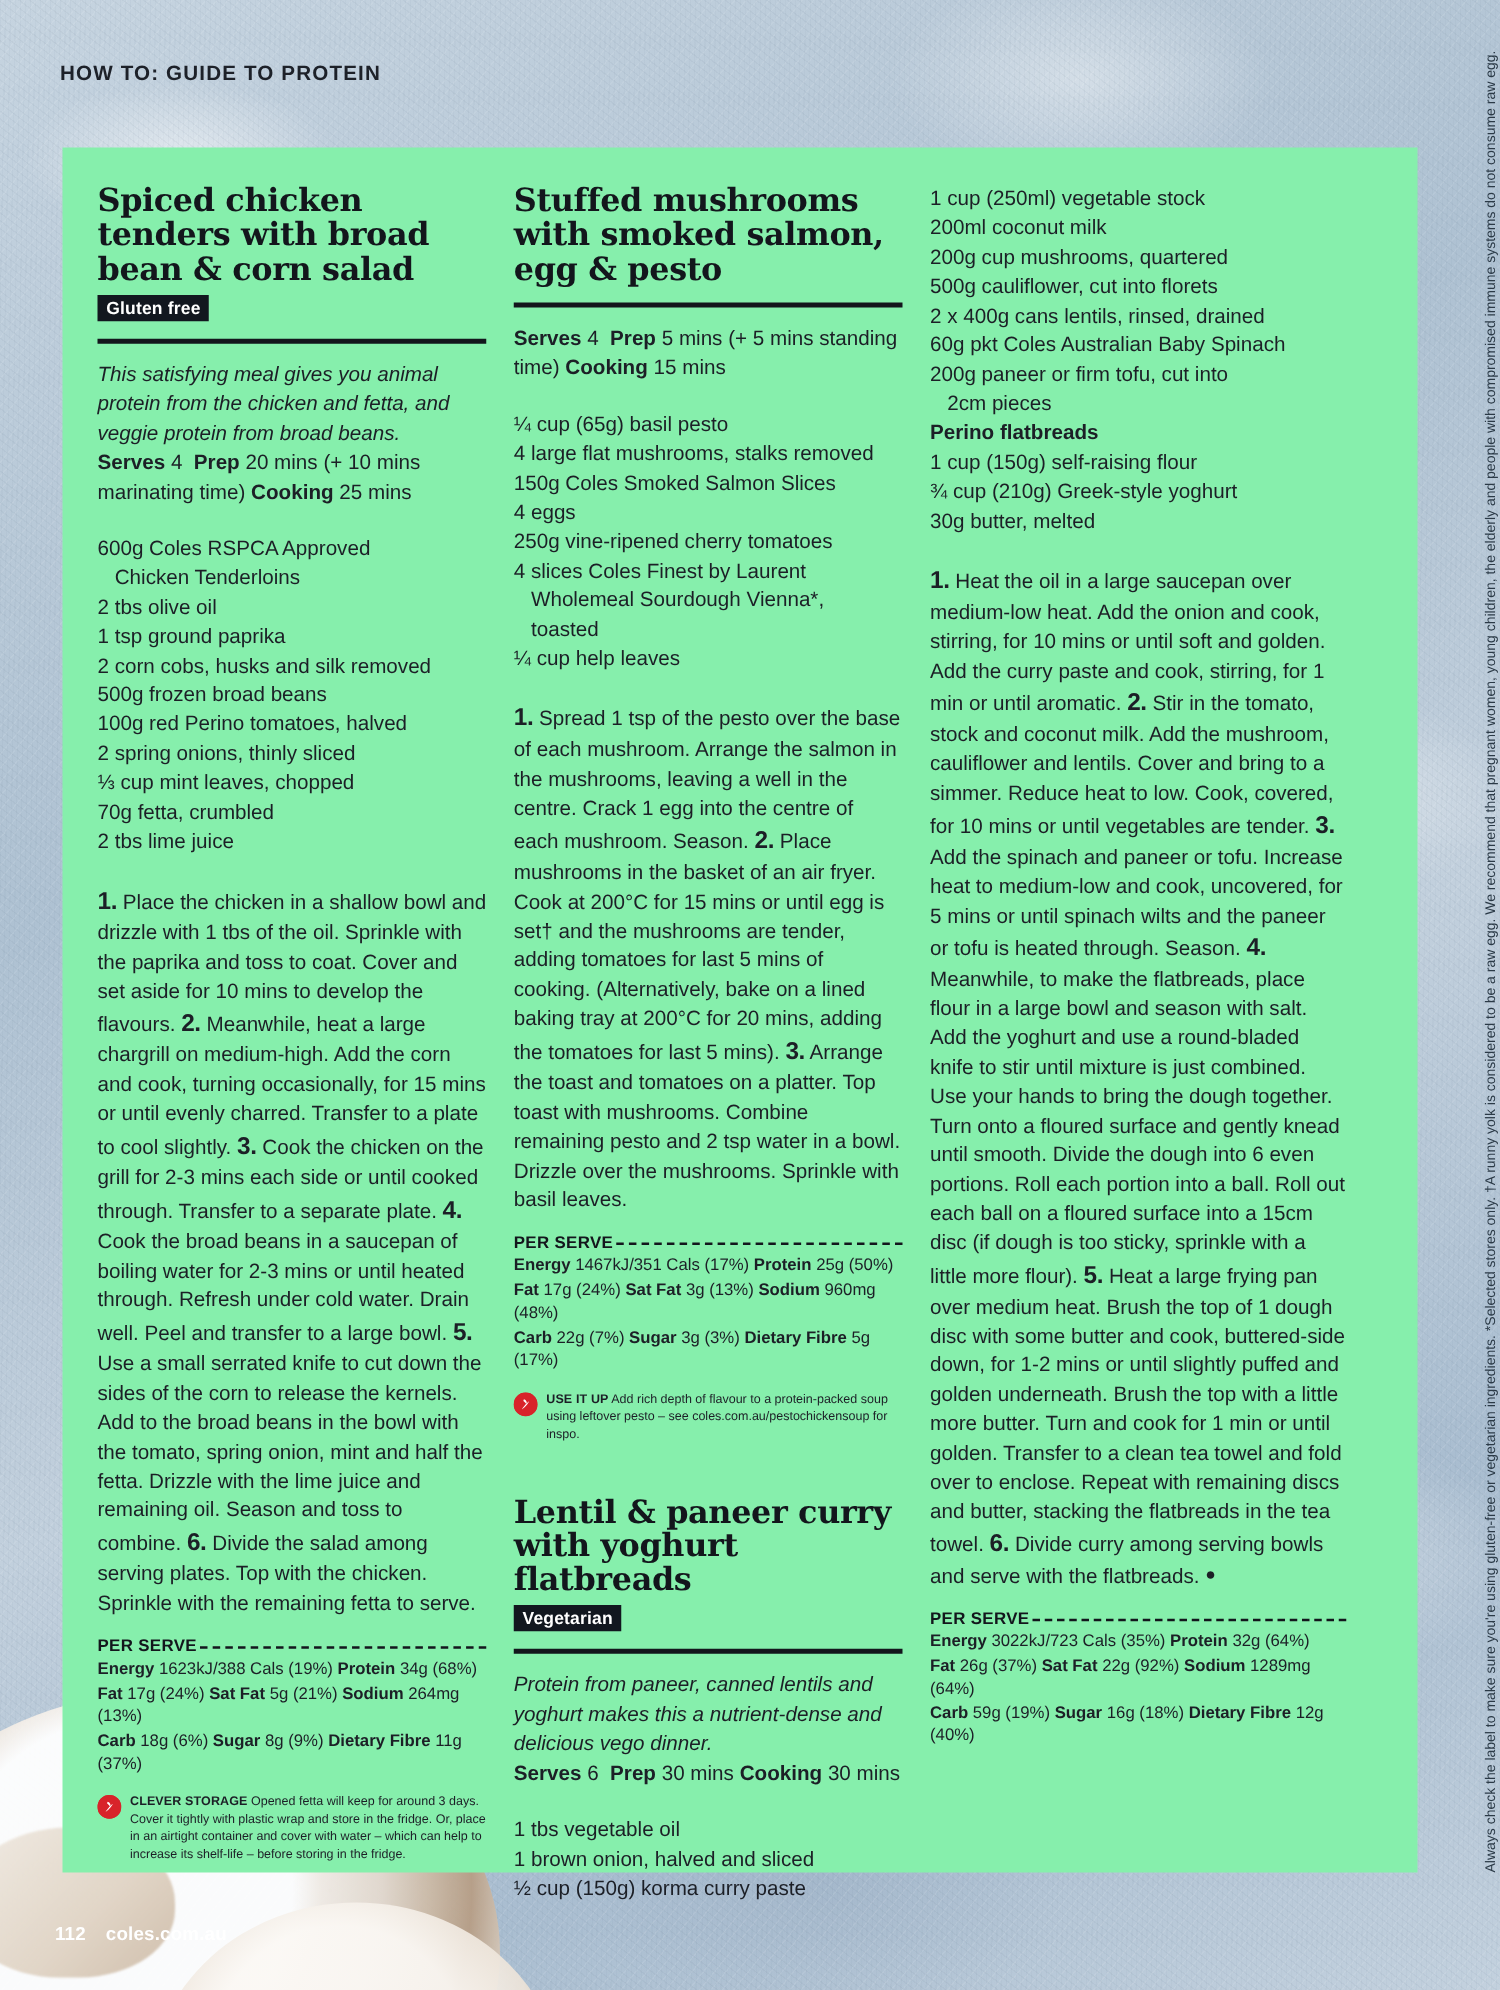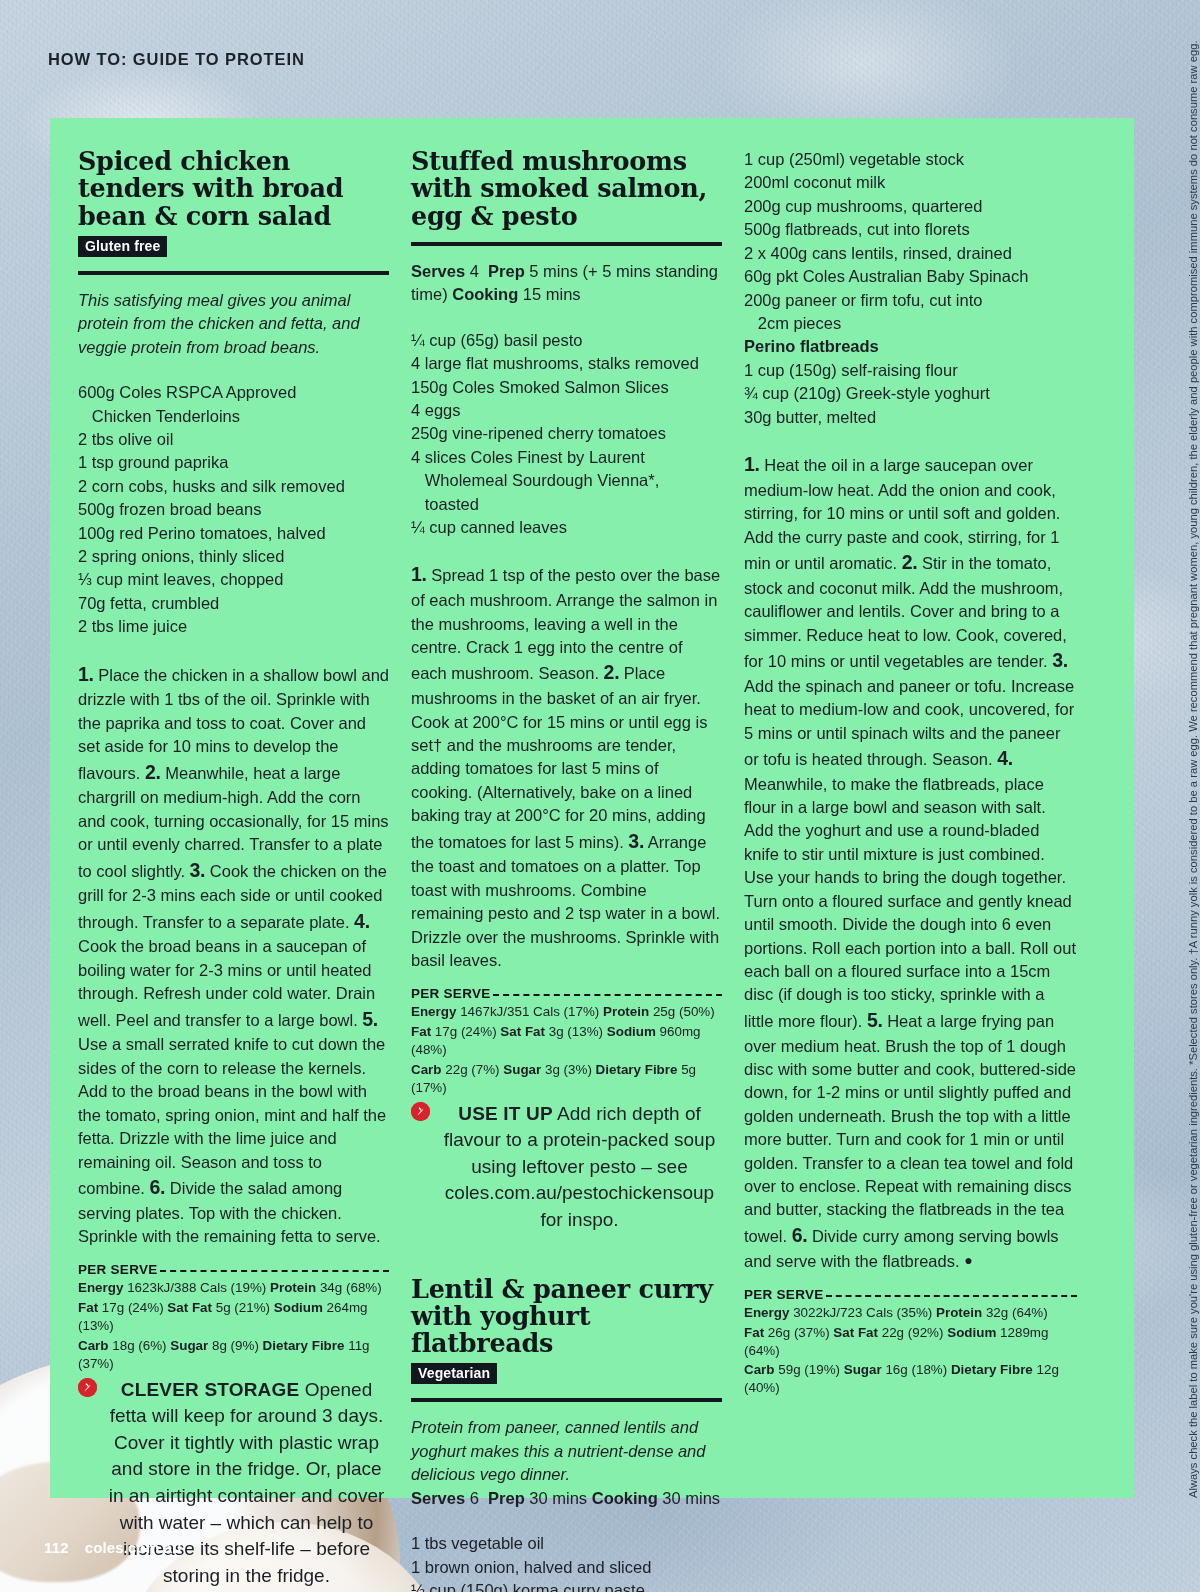--- a/index.html
+++ b/index.html
@@ -205,27 +205,26 @@
   .nutr {
     font-size: 13.4px;
     line-height: 1.33;
     color: #1c1f26;
     margin-top: 2px;
   }
   .nutr b { font-weight: 800; }
 
   
   .tip {
-    margin-top: 4px;
-    font-size: 19px;
+    margin-top: 16px;
+    font-size: 10px;
     line-height: 1.40;
     color: #1c1f26;
     position: relative;
     padding-left: 26px;
-    text-align: center;
   }
   .tip-icon {
     position: absolute;
     left: 0; top: 1px;
     width: 19px; height: 19px;
     border-radius: 50%;
     background: #d8232a;
     display: inline-block;
   }
   .tip-icon svg { display: block; }
@@ -272,20 +271,21 @@
 
 <div class="kicker">HOW TO: GUIDE TO PROTEIN</div>
 
 <div class="panel">
   <div class="cols">
     <div class="col" id="col1">
         <div class="recipe-title">Spiced chicken tenders with broad bean &amp; corn salad</div>
         <div><span class="tag">Gluten free</span></div>
         <div class="rule-tight"></div>
         <div class="intro">This satisfying meal gives you animal protein from the chicken and fetta, and veggie protein from broad beans.</div>
+        <div class="serves"><b>Serves</b> 4 &nbsp;<b>Prep</b> 20 mins (+ 10 mins marinating time) <b>Cooking</b> 25 mins</div>
         <div class="ingredients">
           <div class="ing">600g Coles RSPCA Approved
    Chicken Tenderloins</div>
           <div class="ing">2 tbs olive oil</div>
           <div class="ing">1 tsp ground paprika</div>
           <div class="ing">2 corn cobs, husks and silk removed</div>
           <div class="ing">500g frozen broad beans</div>
           <div class="ing">100g red Perino tomatoes, halved</div>
           <div class="ing">2 spring onions, thinly sliced</div>
           <div class="ing">⅓ cup mint leaves, chopped</div>
@@ -316,21 +316,21 @@
         <div class="serves"><b>Serves</b> 4 &nbsp;<b>Prep</b> 5 mins (+ 5 mins standing time) <b>Cooking</b> 15 mins</div>
         <div class="ingredients">
           <div class="ing">¼ cup (65g) basil pesto</div>
           <div class="ing">4 large flat mushrooms, stalks removed</div>
           <div class="ing">150g Coles Smoked Salmon Slices</div>
           <div class="ing">4 eggs</div>
           <div class="ing">250g vine-ripened cherry tomatoes</div>
           <div class="ing">4 slices Coles Finest by Laurent
    Wholemeal Sourdough Vienna*,
    toasted</div>
-          <div class="ing">¼ cup canned leaves</div>
+          <div class="ing">¼ cup help leaves</div>
         </div>
         <div class="method"><span class="stepnum">1.</span> Spread 1 tsp of the pesto over the base of each mushroom. Arrange the salmon in the mushrooms, leaving a well in the centre. Crack 1 egg into the centre of each mushroom. Season. <span class="stepnum">2.</span> Place mushrooms in the basket of an air fryer. Cook at 200°C for 15 mins or until egg is set† and the mushrooms are tender, adding tomatoes for last 5 mins of cooking. (Alternatively, bake on a lined baking tray at 200°C for 20 mins, adding the tomatoes for last 5 mins). <span class="stepnum">3.</span> Arrange the toast and tomatoes on a platter. Top toast with mushrooms. Combine remaining pesto and 2 tsp water in a bowl. Drizzle over the mushrooms. Sprinkle with basil leaves. </div>
         <div class="perserve">
           <div class="perserve-head">
             <span>PER SERVE</span>
             <span class="dashes"></span>
           </div>
           <div class="nutr"><b>Energy</b> 1467kJ/351 Cals (17%) <b>Protein</b> 25g (50%)</div>
           <div class="nutr"><b>Fat</b> 17g (24%) <b>Sat Fat</b> 3g (13%) <b>Sodium</b> 960mg (48%)</div>
           <div class="nutr"><b>Carb</b> 22g (7%) <b>Sugar</b> 3g (3%) <b>Dietary Fibre</b> 5g (17%)</div>
@@ -352,21 +352,21 @@
           <div class="ing">1 tbs vegetable oil</div>
           <div class="ing">1 brown onion, halved and sliced</div>
           <div class="ing">½ cup (150g) korma curry paste</div>
         </div>
       </div>
     <div class="col" id="col3">
         <div class="ingredients" style="margin-top: 0px;">
           <div class="ing">1 cup (250ml) vegetable stock</div>
           <div class="ing">200ml coconut milk</div>
           <div class="ing">200g cup mushrooms, quartered</div>
-          <div class="ing">500g flatbreads, cut into florets</div>
+          <div class="ing">500g cauliflower, cut into florets</div>
           <div class="ing">2 x 400g cans lentils, rinsed, drained</div>
           <div class="ing">60g pkt Coles Australian Baby Spinach</div>
           <div class="ing">200g paneer or firm tofu, cut into
    2cm pieces</div>
           <div class="ing sub">Perino flatbreads</div>
           <div class="ing">1 cup (150g) self-raising flour</div>
           <div class="ing">¾ cup (210g) Greek-style yoghurt</div>
           <div class="ing">30g butter, melted</div>
         </div>
         <div class="method"><span class="stepnum">1.</span> Heat the oil in a large saucepan over medium-low heat. Add the onion and cook, stirring, for 10 mins or until soft and golden. Add the curry paste and cook, stirring, for 1 min or until aromatic. <span class="stepnum">2.</span> Stir in the tomato, stock and coconut milk. Add the mushroom, cauliflower and lentils. Cover and bring to a simmer. Reduce heat to low. Cook, covered, for 10 mins or until vegetables are tender. <span class="stepnum">3.</span> Add the spinach and paneer or tofu. Increase heat to medium-low and cook, uncovered, for 5 mins or until spinach wilts and the paneer or tofu is heated through. Season. <span class="stepnum">4.</span> Meanwhile, to make the flatbreads, place flour in a large bowl and season with salt. Add the yoghurt and use a round-bladed knife to stir until mixture is just combined. Use your hands to bring the dough together. Turn onto a floured surface and gently knead until smooth. Divide the dough into 6 even portions. Roll each portion into a ball. Roll out each ball on a floured surface into a 15cm disc (if dough is too sticky, sprinkle with a little more flour). <span class="stepnum">5.</span> Heat a large frying pan over medium heat. Brush the top of 1 dough disc with some butter and cook, buttered-side down, for 1-2 mins or until slightly puffed and golden underneath. Brush the top with a little more butter. Turn and cook for 1 min or until golden. Transfer to a clean tea towel and fold over to enclose. Repeat with remaining discs and butter, stacking the flatbreads in the tea towel. <span class="stepnum">6.</span> Divide curry among serving bowls and serve with the flatbreads. <span class="enddot">●</span></div>

